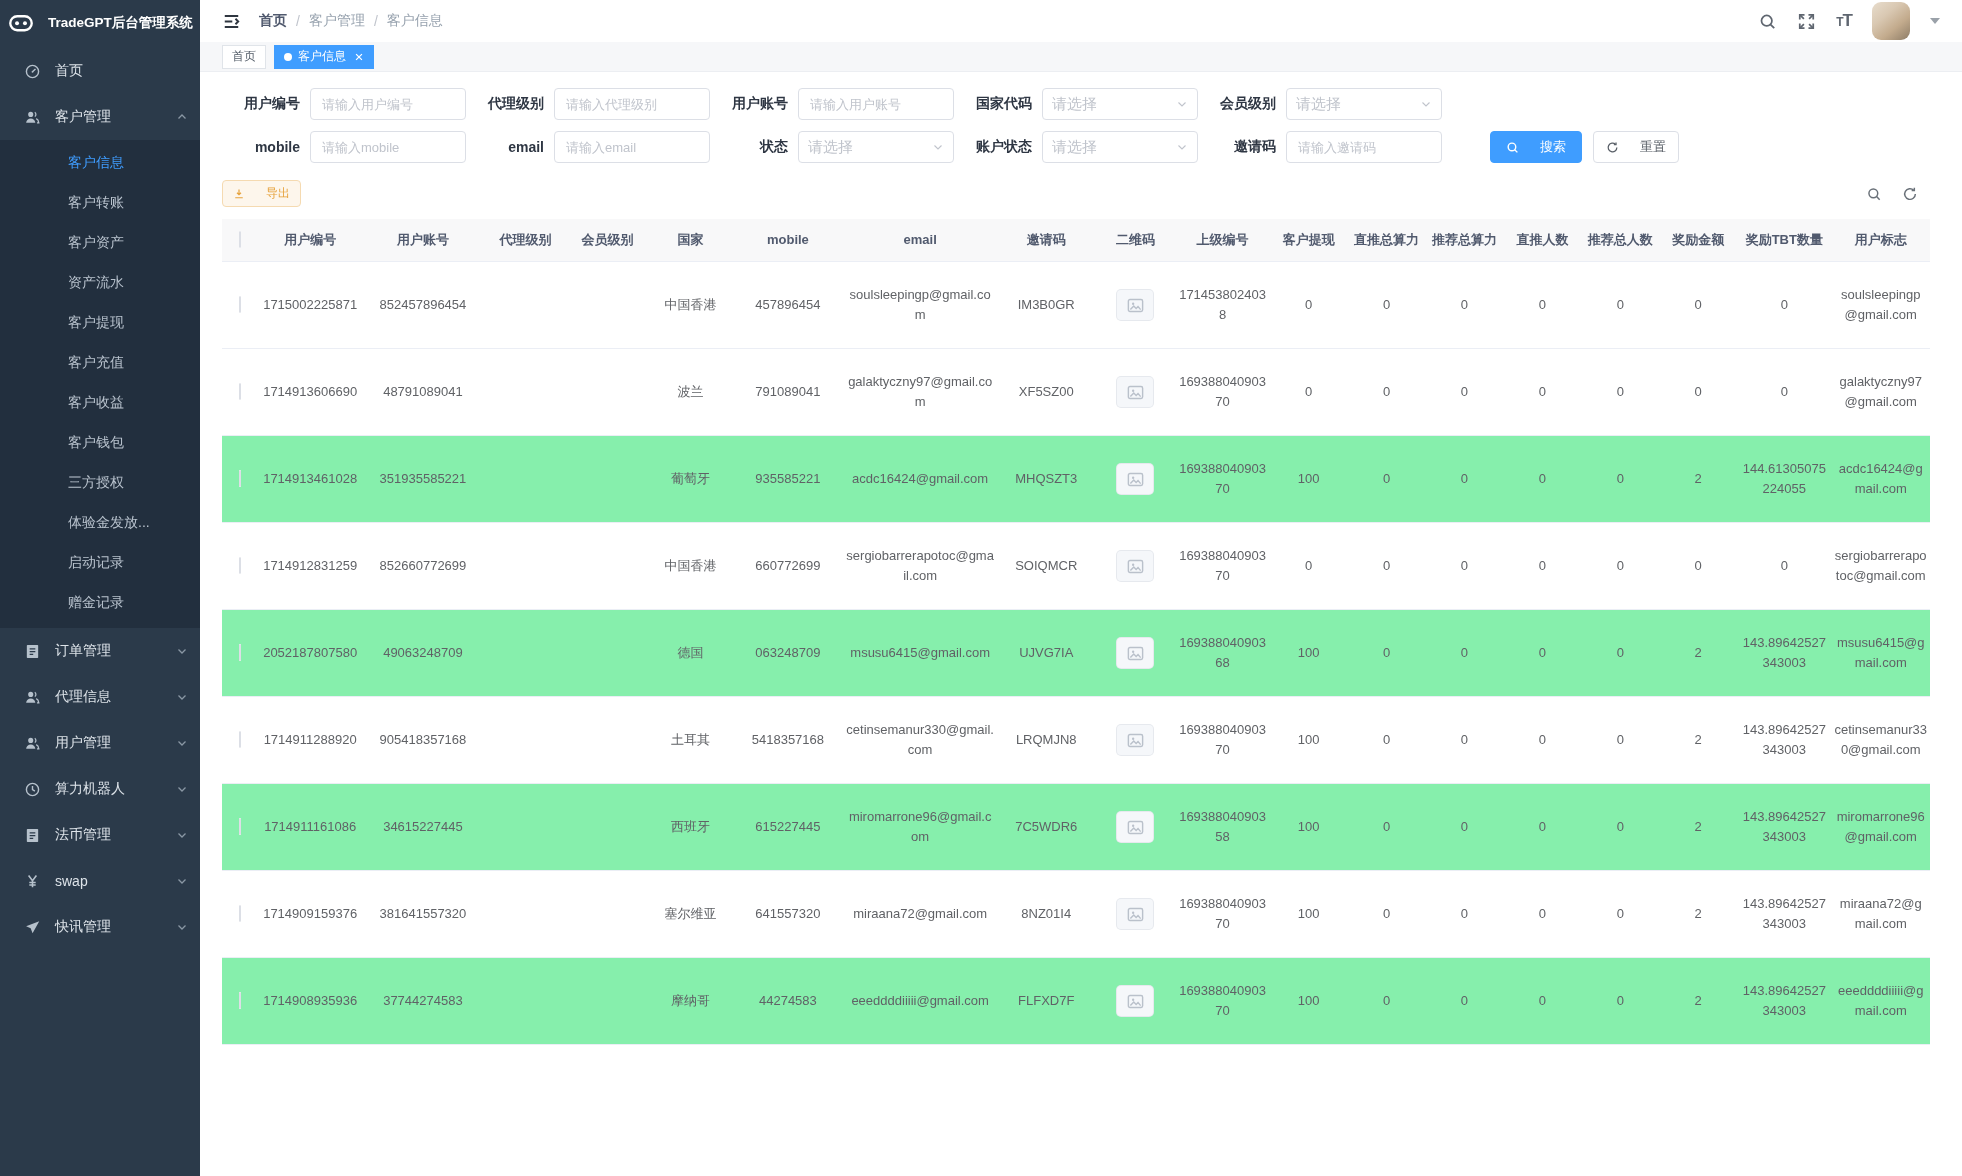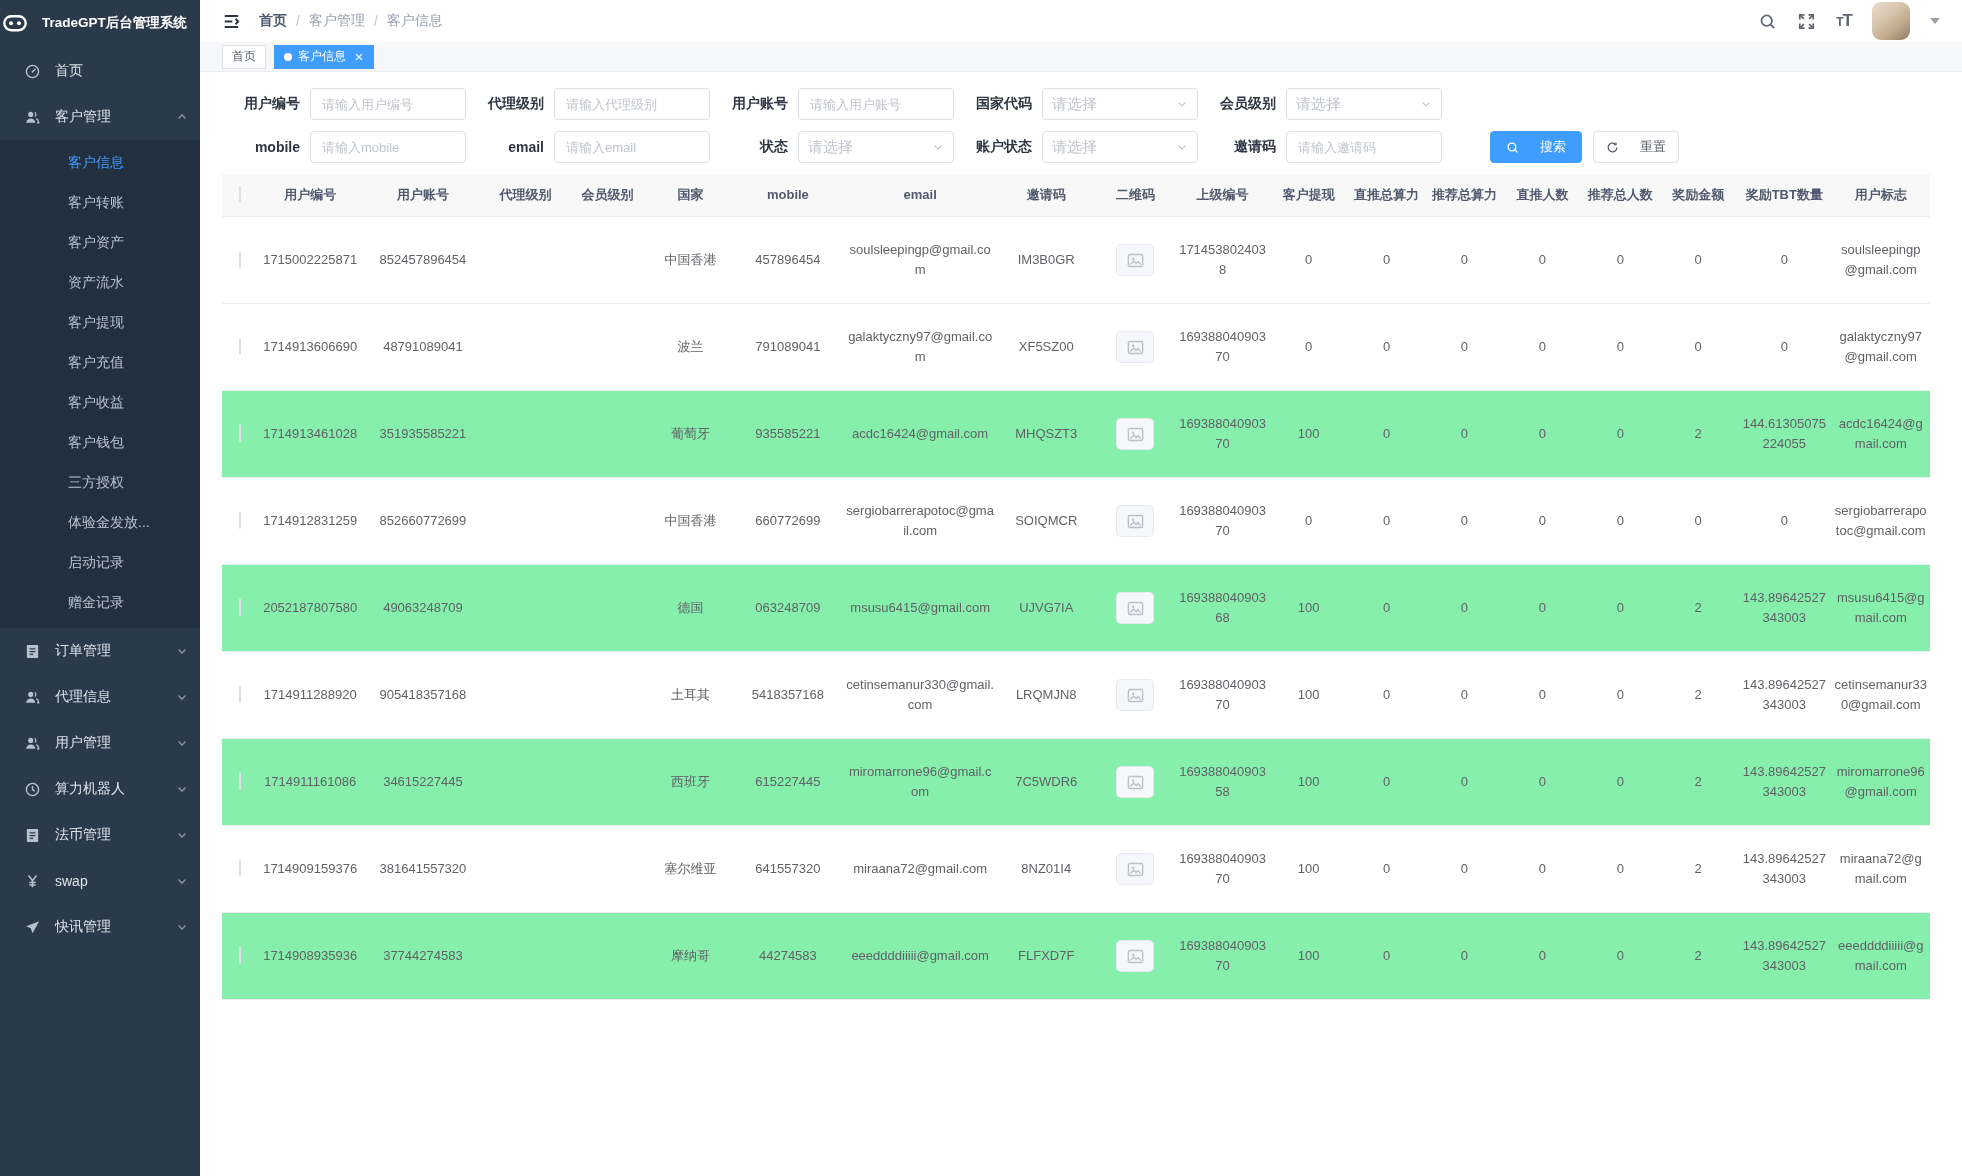--- a/index.html
+++ b/index.html
@@ -4,21 +4,21 @@
 <style>
   html,body{margin:0;padding:0;}
   body{
     width:1962px;height:1176px;overflow:hidden;display:flex;
     font-family:"Liberation Sans","DejaVu Sans",sans-serif;background:#fff;
     -webkit-font-smoothing:antialiased;
   }
   svg{display:block;}
   
   .sidebar{flex:0 0 200px;width:200px;background:#2b3a4a;display:flex;flex-direction:column;overflow:hidden;}
-  .logo{height:46px;display:flex;align-items:center;gap:12px;padding:0 0;color:#fff;font-weight:700;font-size:13.5px;white-space:nowrap;flex:0 0 auto;}
+  .logo{height:46px;display:flex;align-items:center;gap:12px;padding:0 6px;color:#fff;font-weight:700;font-size:13.5px;white-space:nowrap;flex:0 0 auto;}
   .logo-icon{width:30px;height:30px;display:flex;align-items:center;justify-content:center;}
   .nav{flex:1;overflow:hidden;padding-top:2px;}
   .menu-item{height:46px;display:flex;align-items:center;padding:0 12px 0 22px;font-size:14px;color:#dde3e9;cursor:pointer;}
   .menu-item .mi-icon{width:20px;color:#b6c1cc;display:flex;justify-content:center;}
   .menu-item .mi-label{flex:1;margin-left:13px;}
   .menu-item .mi-chev{color:#8a97a4;}
   .submenu{background:#222f3e;padding:2px 0 6px;}
   .submenu-item{height:40px;line-height:40px;padding-left:68px;font-size:14px;color:#b9c3ce;cursor:pointer;white-space:nowrap;}
   .submenu-item.active{color:#3f9dff;}
   
@@ -369,20 +369,42 @@
       </button>
       <button class="btn btn-reset">
         <svg width="13" height="13" viewBox="0 0 24 24" fill="none" stroke="currentColor" stroke-width="2.4">
             <path d="M20 12a8 8 0 1 1-2.4-5.7"></path>
             <path d="M18.5 2.8v4h-4"></path>
           </svg>
         <span>重置</span>
       </button>
     </div>
 
+    <div class="toolbar">
+      <button class="btn btn-export">
+        <svg width="12" height="12" viewBox="0 0 24 24" fill="none" stroke="currentColor" stroke-width="2.4">
+            <path d="M12 3v10M8 9.5l4 4 4-4M4.5 19.5h15"></path>
+          </svg>
+        <span>导出</span>
+      </button>
+      <span class="toolbar-right">
+        <span class="tb-icon">
+          <svg width="16" height="16" viewBox="0 0 24 24" fill="none" stroke="currentColor" stroke-width="2.2">
+              <circle cx="11" cy="11" r="6.6"></circle>
+              <path d="M15.9 15.9L20.5 20.5"></path>
+            </svg>
+        </span>
+        <span class="tb-icon">
+          <svg width="16" height="16" viewBox="0 0 24 24" fill="none" stroke="currentColor" stroke-width="2.2">
+              <path d="M20 12a8 8 0 1 1-2.4-5.7"></path>
+              <path d="M18.5 2.8v4h-4"></path>
+            </svg>
+        </span>
+      </span>
+    </div>
 
     <div class="table-wrap">
       <table>
         <colgroup id="cols">
             <col style="width: 36px;">
             <col style="width: 100px;">
             <col style="width: 120px;">
             <col style="width: 80px;">
             <col style="width: 80px;">
             <col style="width: 82px;">

